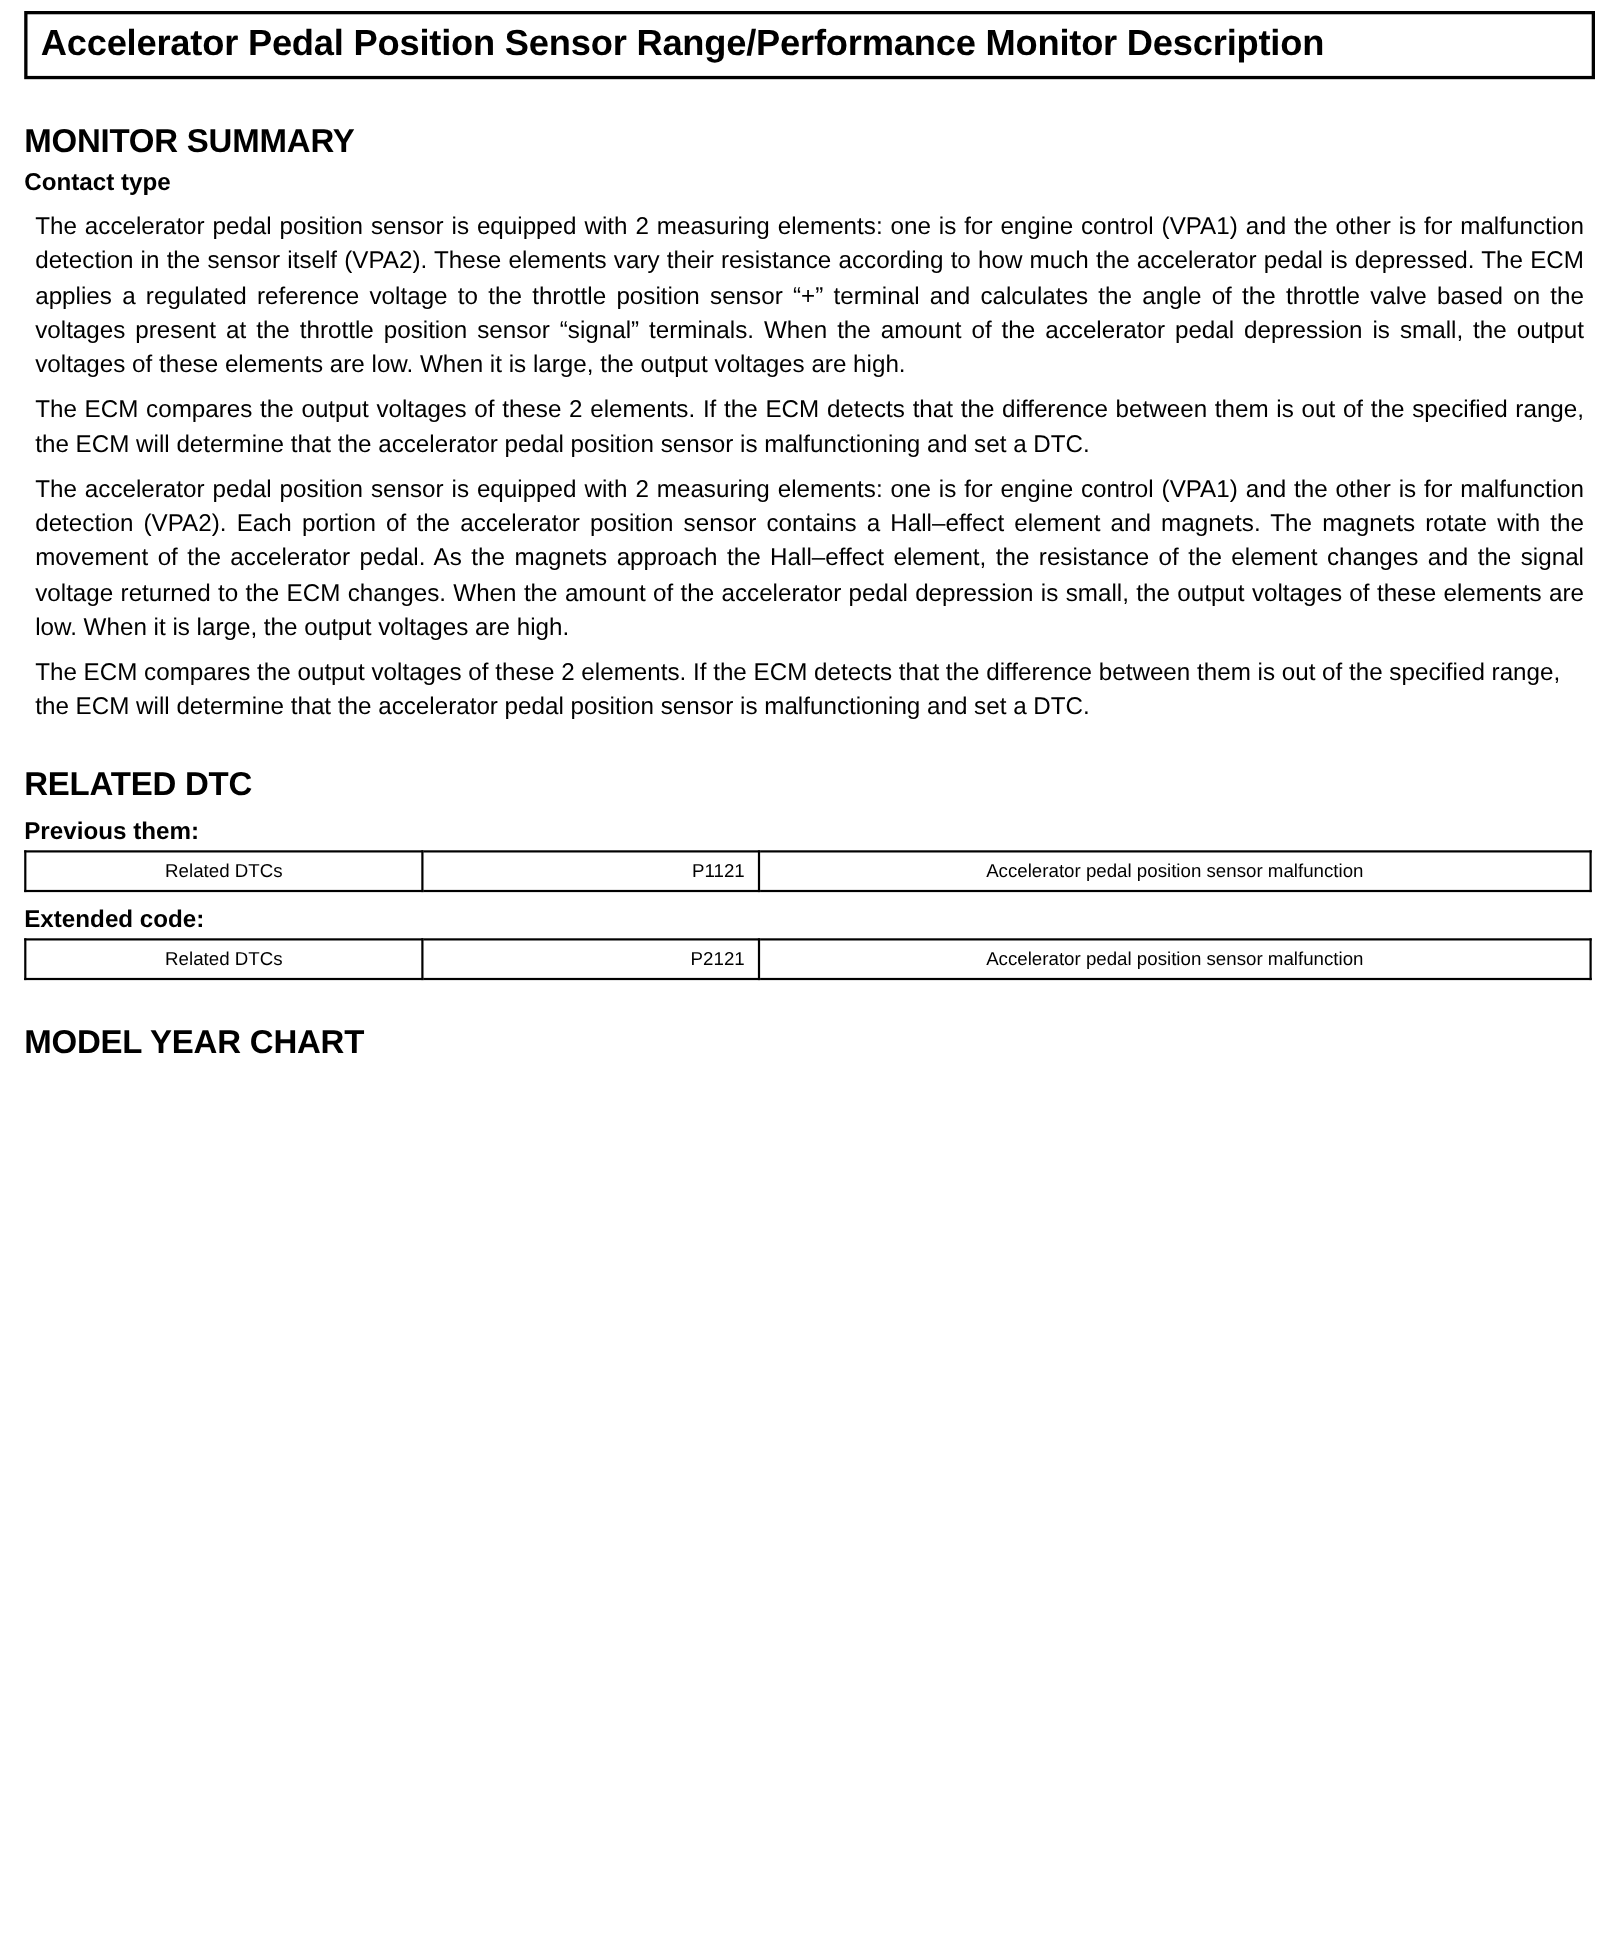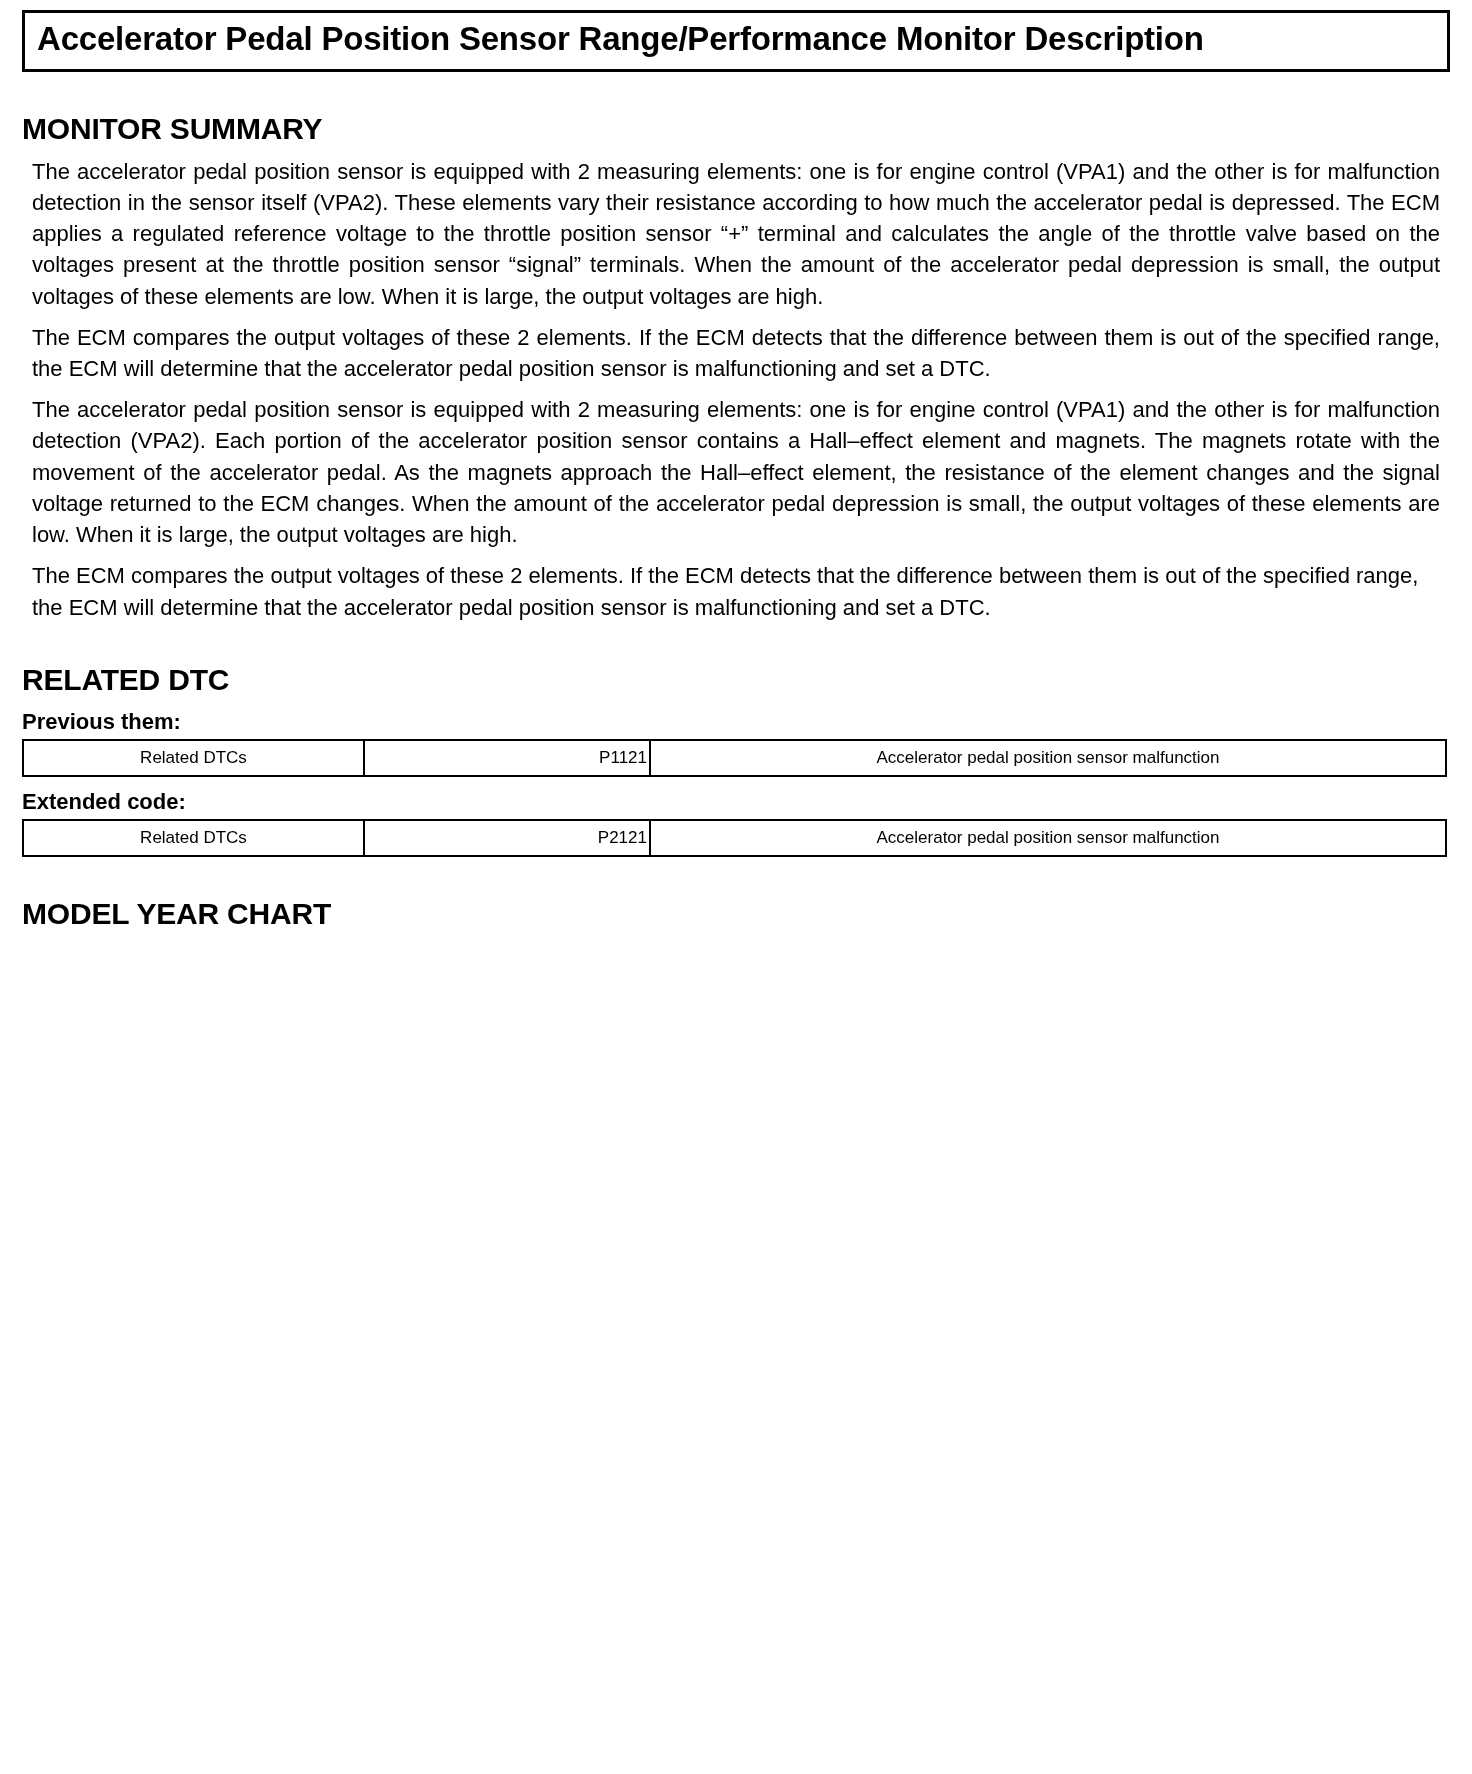--- a/index.html
+++ b/index.html
@@ -68,21 +68,21 @@
   table.dtc {
     border-collapse: collapse;
     width: 1425px;
     table-layout: fixed;
     margin-bottom: 2px;
   }
   table.dtc td {
     border: 2px solid #000;
     height: 30px;
     font-size: 17px;
-    padding: 2px 2px;
+    padding: 2px 12px;
   }
   td.dtc-name { width: 335px; text-align: center; }
   td.dtc-code { width: 280px; text-align: right; }
   td.dtc-desc { text-align: center; padding-left: 10px; }
 
   
   table.year {
     border-collapse: collapse;
     width: 228px;
     table-layout: fixed;
@@ -101,20 +101,21 @@
 <body>
 
 <div class="page">
 
   <div class="title-box">
     <div class="title-text">Accelerator Pedal Position Sensor Range/Performance Monitor Description</div>
   </div>
 
   <div class="section-heading">MONITOR SUMMARY</div>
 
+  <div class="sub-heading">Contact type</div>
 
   <p class="body-text">The accelerator pedal position sensor is equipped with 2 measuring elements: one is for engine control (VPA1) and the other is for malfunction detection in the sensor itself (VPA2). These elements vary their resistance according to how much the accelerator pedal is depressed. The ECM applies a regulated reference voltage to the throttle position sensor “+” terminal and calculates the angle of the throttle valve based on the voltages present at the throttle position sensor “signal” terminals. When the amount of the accelerator pedal depression is small, the output voltages of these elements are low. When it is large, the output voltages are high.</p>
 
   <p class="body-text">The ECM compares the output voltages of these 2 elements. If the ECM detects that the difference between them is out of the specified range, the ECM will determine that the accelerator pedal position sensor is malfunctioning and set a DTC.</p>
 
 
   <p class="body-text">The accelerator pedal position sensor is equipped with 2 measuring elements: one is for engine control (VPA1) and the other is for malfunction detection (VPA2). Each portion of the accelerator position sensor contains a Hall–effect element and magnets. The magnets rotate with the movement of the accelerator pedal. As the magnets approach the Hall–effect element, the resistance of the element changes and the signal voltage returned to the ECM changes. When the amount of the accelerator pedal depression is small, the output voltages of these elements are low. When it is large, the output voltages are high.</p>
 
   <p class="body-text last">The ECM compares the output voltages of these 2 elements. If the ECM detects that the difference between them is out of the specified range, the ECM will determine that the accelerator pedal position sensor is malfunctioning and set a DTC.</p>
 

